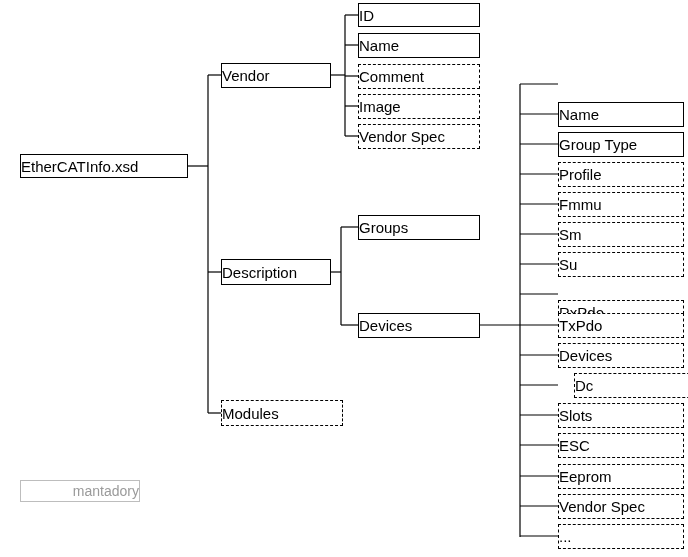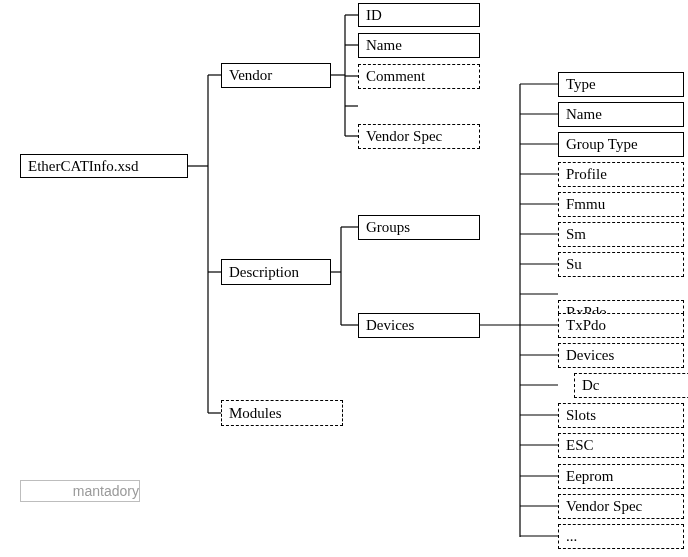--- a/index.html
+++ b/index.html
@@ -17,26 +17,24 @@
     background: #ffffff;
     overflow: hidden;
   }
   .node {
     position: absolute;
     box-sizing: border-box;
     background: #ffffff;
     display: flex;
     align-items: center;
     justify-content: flex-start;
-    padding-left: 7px;
     font-size: 15px;
     color: #000000;
     line-height: 1;
     white-space: nowrap;
-    font-family: Liberation Serif, serif;
   }
   .node.solid {
     border: 1px solid #000000;
   }
   .node.dashed {
     border: 1px dashed #000000;
   }
   .legend-box {
     position: absolute;
     box-sizing: border-box;
@@ -130,34 +128,34 @@
 
   <div class="node solid" style="left: 358px; top: 3px; width: 122px; height: 24px;">
     <span>ID</span>
   </div>
   <div class="node solid" style="left: 358px; top: 33px; width: 122px; height: 25px;">
     <span>Name</span>
   </div>
   <div class="node dashed" style="left: 358px; top: 64px; width: 122px; height: 25px;">
     <span>Comment</span>
   </div>
+  <div class="node dashed" style="left: 358px; top: 94px; width: 122px; height: 25px;">
+    <span>Image</span>
+  </div>
   <div class="node dashed" style="left: 358px; top: 124px; width: 122px; height: 25px;">
     <span>Vendor Spec</span>
   </div>
 
   <div class="node solid" style="left: 358px; top: 215px; width: 122px; height: 25px;">
     <span>Groups</span>
   </div>
   <div class="node solid" style="left: 358px; top: 313px; width: 122px; height: 25px;">
     <span>Devices</span>
   </div>
 
-  <div class="node solid" style="left: 558px; top: 72px; width: 126px; height: 25px;">
-    <span>Type</span>
-  </div>
   <div class="node solid" style="left: 558px; top: 102px; width: 126px; height: 25px;">
     <span>Name</span>
   </div>
   <div class="node dashed" style="left: 558px; top: 162px; width: 126px; height: 25px;">
     <span>Profile</span>
   </div>
   <div class="node solid" style="left: 558px; top: 132px; width: 126px; height: 25px;">
     <span>Group Type</span>
   </div>
   <div class="node dashed" style="left: 558px; top: 192px; width: 126px; height: 25px;">

